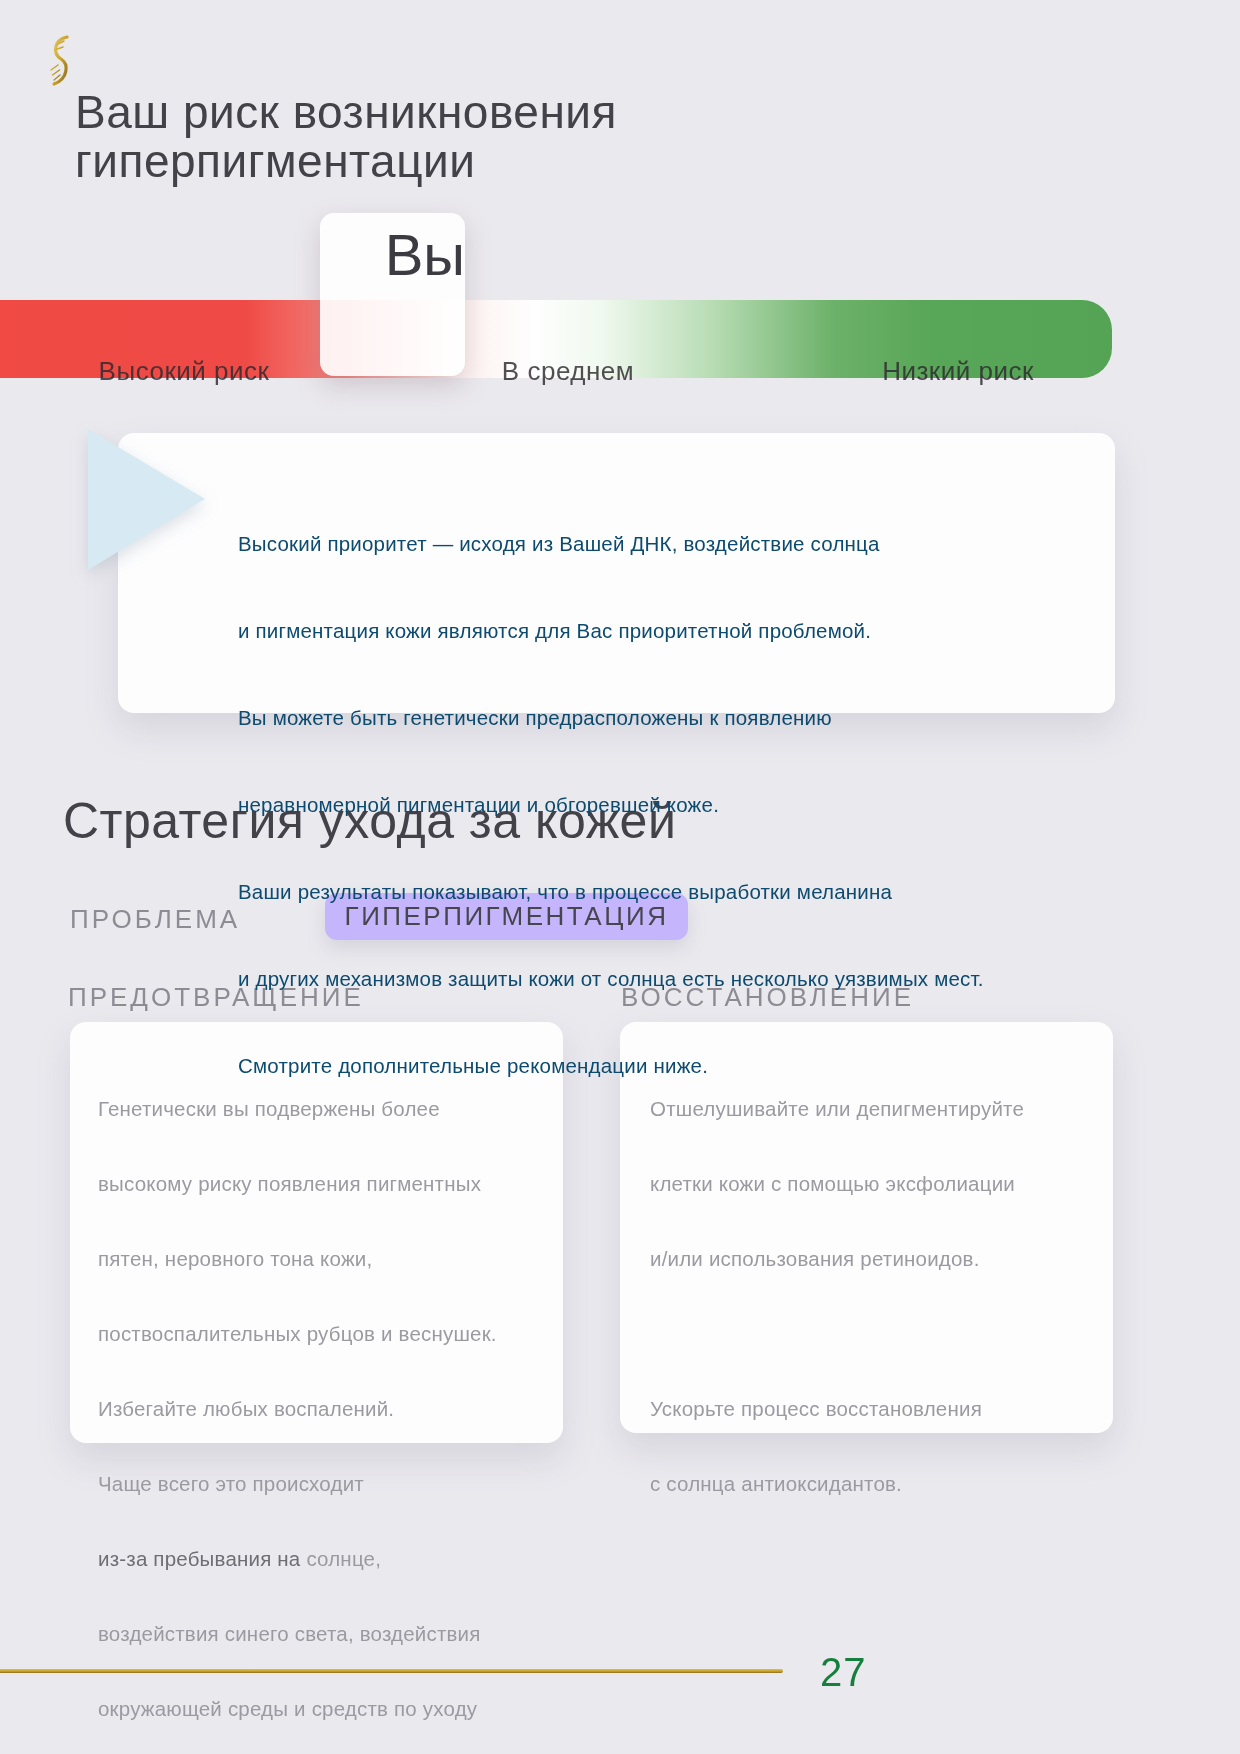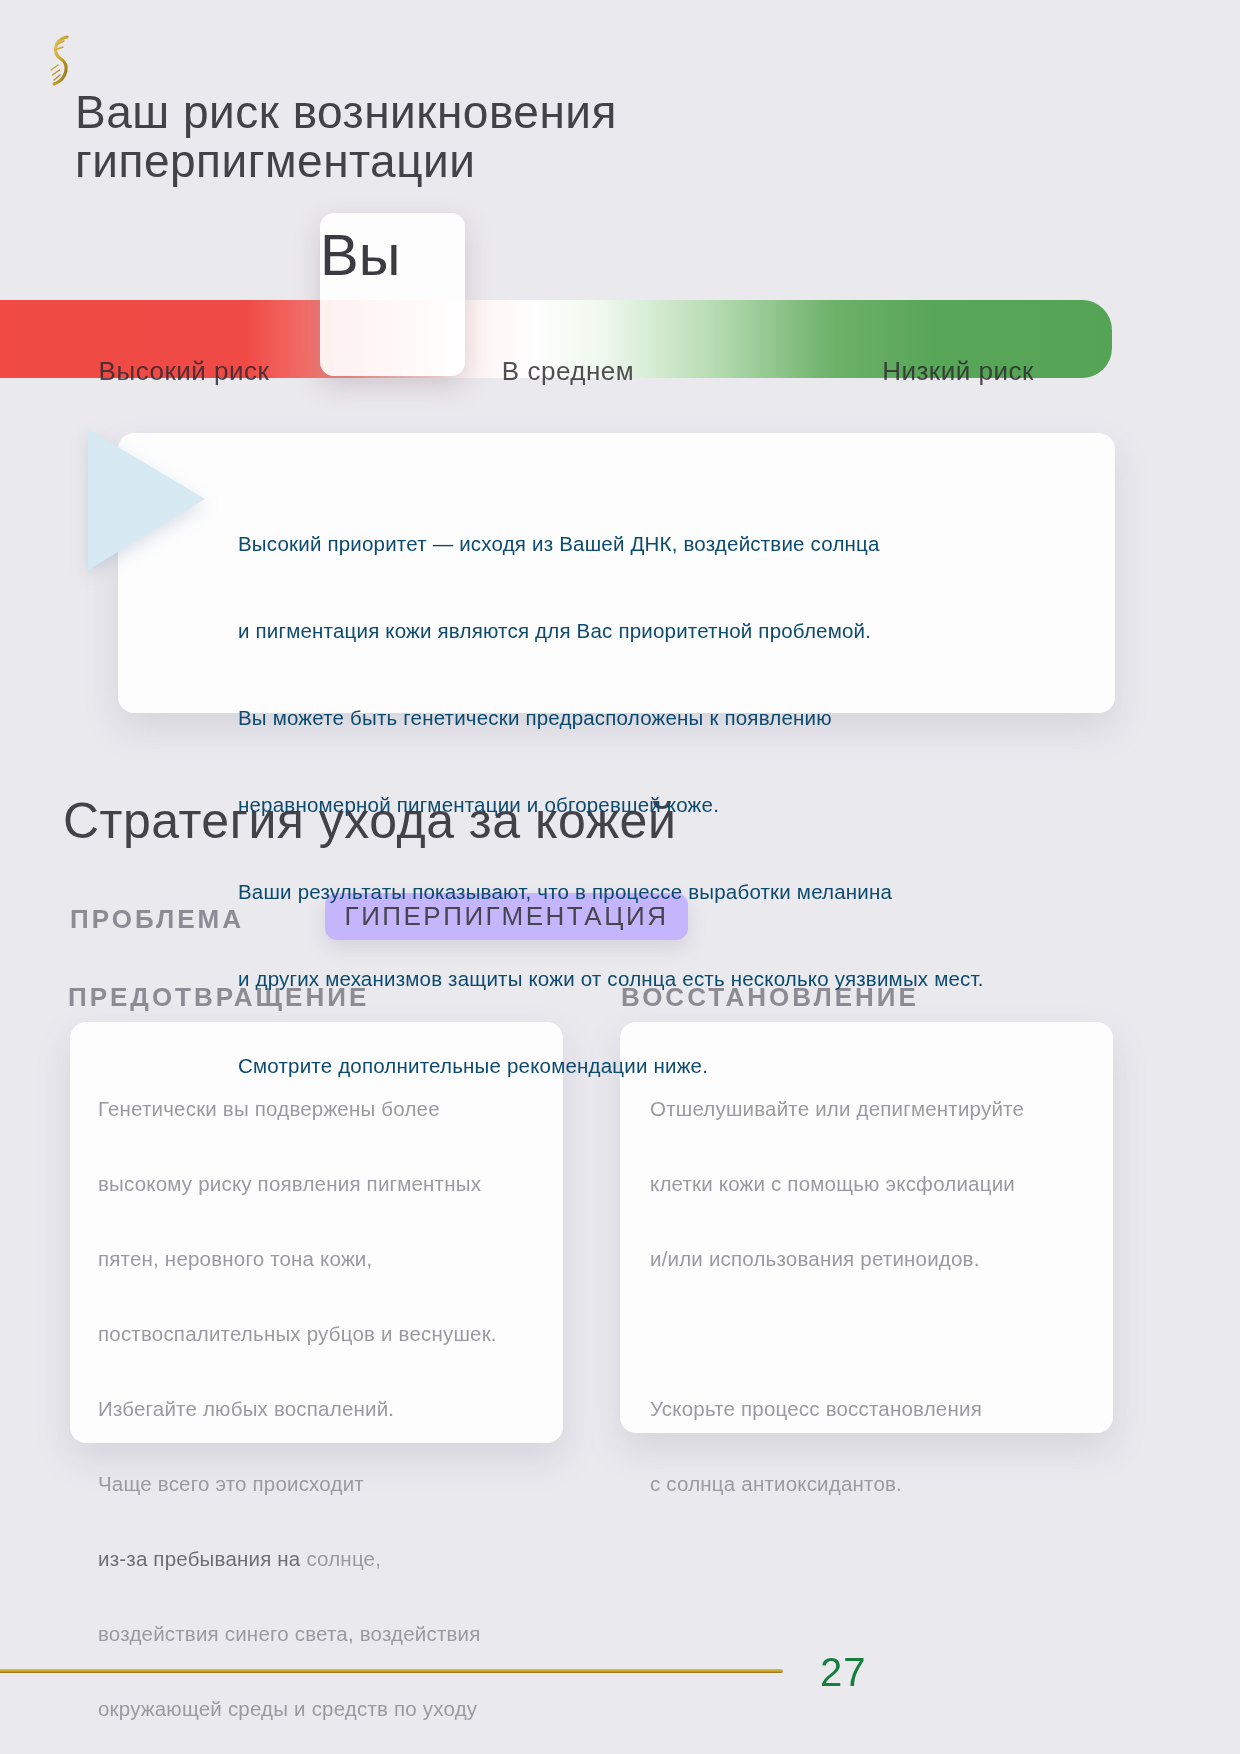--- a/index.html
+++ b/index.html
@@ -31,21 +31,21 @@
     position:absolute;top:50%;transform:translate(-50%,-50%);
     font-size:26px;font-weight:300;letter-spacing:0.5px;
     color:rgba(45,40,46,0.82);white-space:nowrap;margin-top:32px;
   }
   .you-card{
     position:absolute;left:320px;top:213px;width:145px;height:163px;
     background:rgba(255,255,255,0.9);
     border-radius:14px;
     box-shadow:0 10px 26px rgba(140,110,120,0.28);
     z-index:3;
-    display:flex;justify-content:flex-start;align-items:flex-start;
+    display:flex;justify-content:flex-end;align-items:flex-start;
   }
   .you-label{
     margin-top:8px;font-size:58px;font-weight:300;color:#3c3b42;
   }
   
   .result-card{
     position:absolute;left:118px;top:433px;width:997px;height:280px;
     background:#fdfdfe;border-radius:16px;
     box-shadow:0 16px 34px rgba(125,120,145,0.18);
     z-index:1;
@@ -59,21 +59,21 @@
     font-size:20.5px;line-height:29px;font-weight:300;
     color:#0c4a6e;letter-spacing:0.2px;white-space:pre-wrap;
   }
   
   .strategy-title{
     position:absolute;left:63px;top:792px;
     font-size:50px;font-weight:300;color:#434249;letter-spacing:0.5px;
   }
   .label-caps{
     position:absolute;
-    font-size:26px;font-weight:700;letter-spacing:3px;
+    font-size:26px;font-weight:400;letter-spacing:3px;
     color:#8d8b94;white-space:nowrap;
   }
   .problem-label{left:70px;top:904px;}
   .problem-badge{
     position:absolute;left:325px;top:893px;width:363px;height:47px;
     background:#c4b5fd;border-radius:12px;
     box-shadow:0 8px 18px rgba(140,135,155,0.22);
     display:flex;align-items:center;justify-content:center;
   }
   .problem-badge span{

